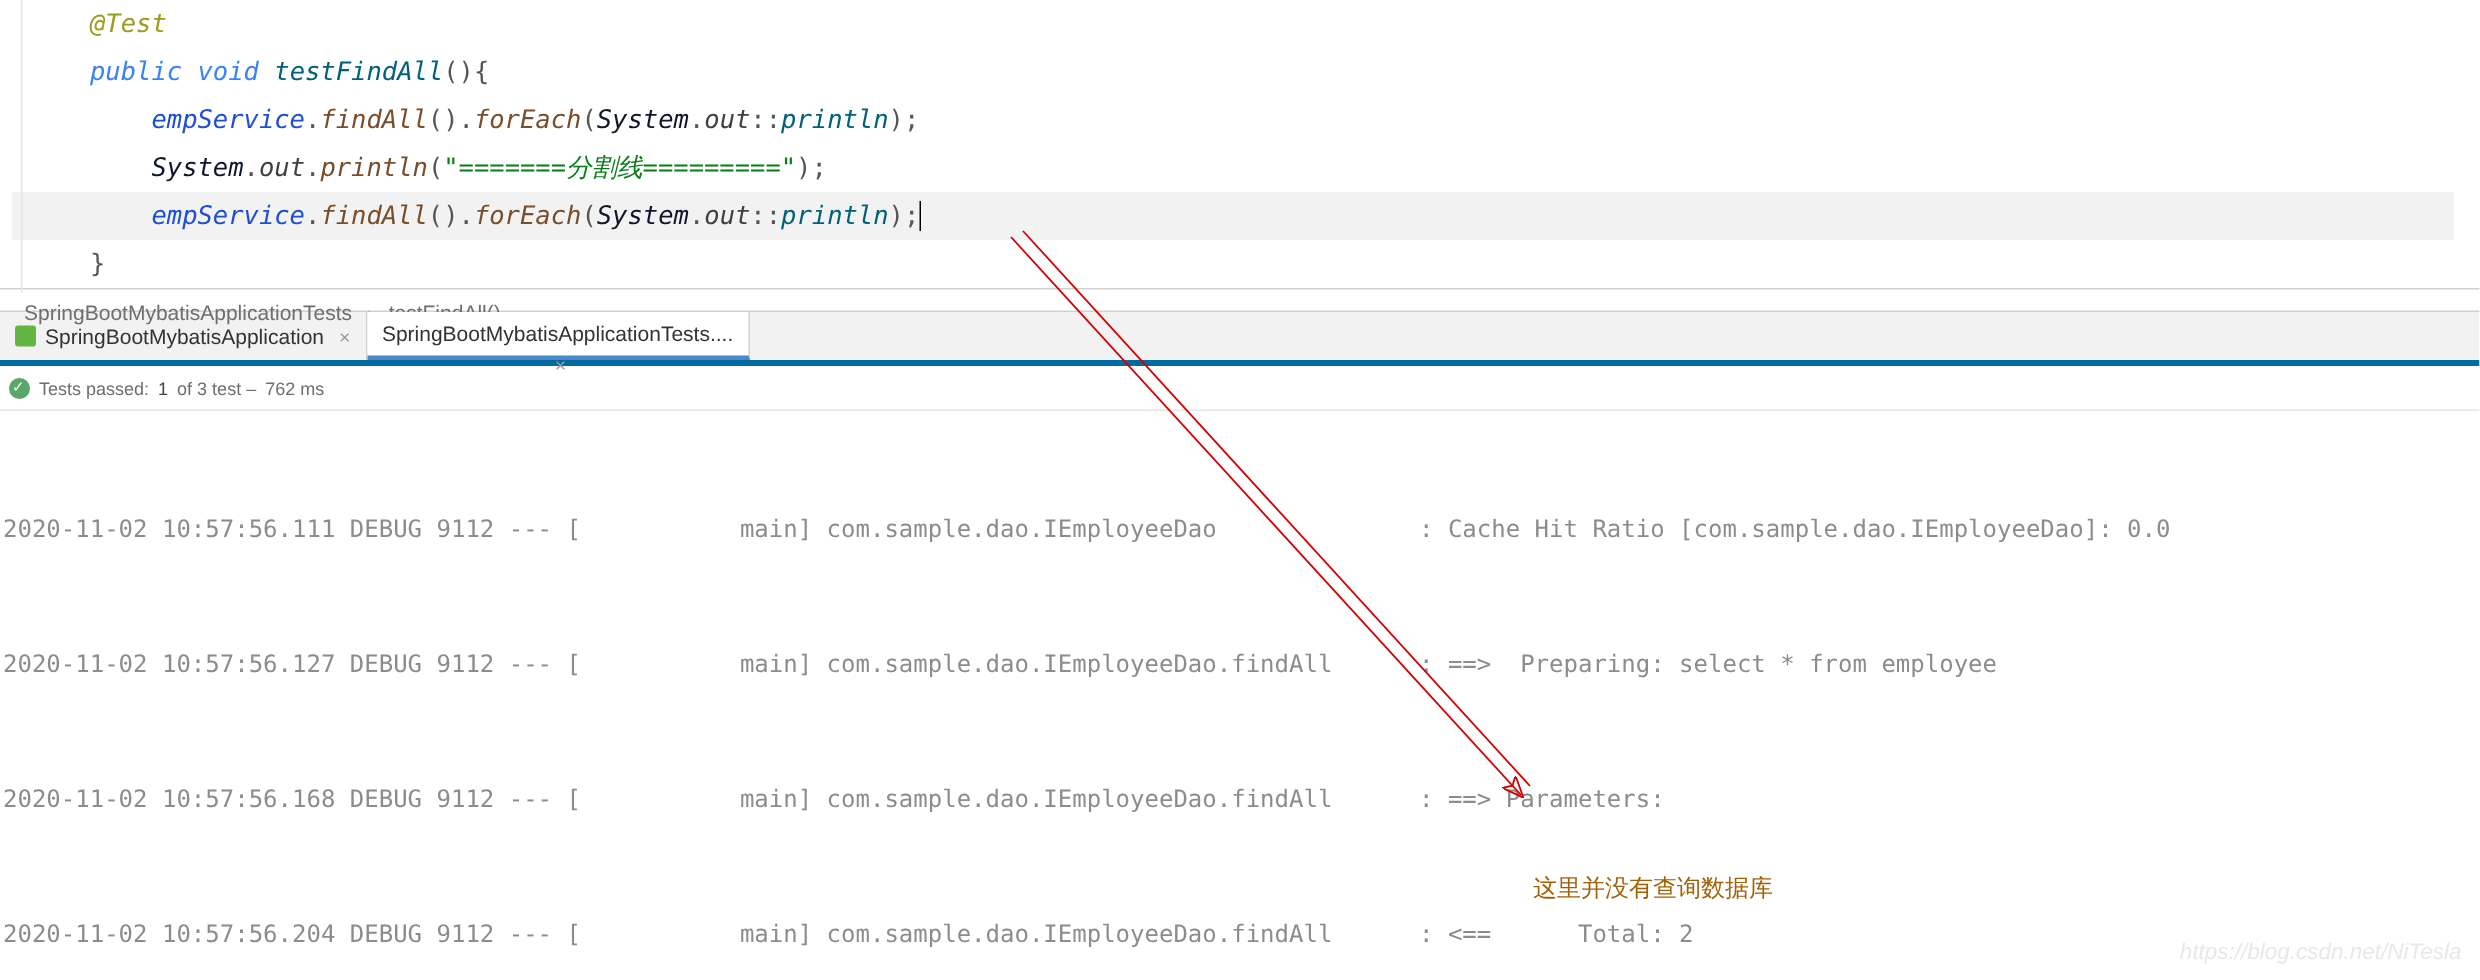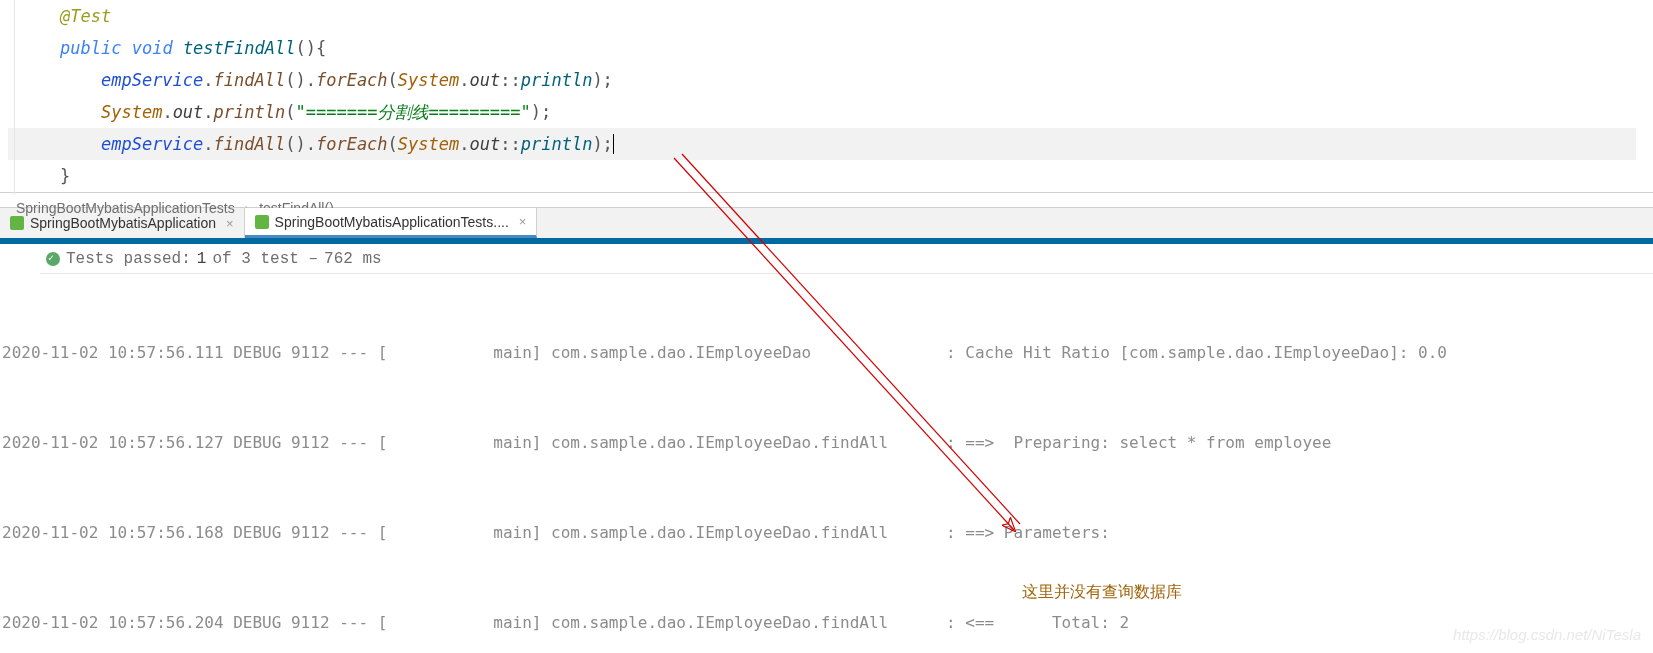--- a/index.html
+++ b/index.html
@@ -26,21 +26,21 @@
     }
     .code-highlighted {
       background: #f2f2f2;
     }
     .tok-annotation { color: #9c9c1e; font-style: italic; }
     .tok-keyword { color: #3b82f6; font-style: italic; }
     .tok-method-def { color: #00627a; font-style: italic; }
     .tok-default { color: #555; }
     .tok-field { color: #1d4ed8; font-style: italic; }
     .tok-method { color: #7a4e2b; font-style: italic; }
-    .tok-class { color: #a16207; font-style: italic; }
+    .tok-class { color: #0f172a; font-style: italic; }
     .tok-static { color: #404040; font-style: italic; margin-top: 48px; }
     .tok-ref { color: #00627a; font-style: italic; }
     .tok-string { color: #067d17; font-style: italic; }
     .cursor-mark { border-left: 1px solid #000; }
 
     .breadcrumb-bar {
       height: 16px;
       line-height: 30px;
       border-top: 1px solid #d1d1d1;
       border-bottom: 1px solid #d1d1d1;
@@ -48,64 +48,64 @@
       font-family: -apple-system, 'Segoe UI', sans-serif;
       font-size: 14px;
       color: #6e6e6e;
       background: #fff;
     }
     .bc-sep { color: #bbb; margin: 0 6px; }
 
     .tabs-bar {
       height: 36px;
       background: #f2f2f2;
-      border-bottom: 6px solid #0369a1;
+      border-bottom: 4px solid #0369a1;
       display: flex;
       align-items: stretch;
     }
     .tab {
       display: flex;
       align-items: center;
       padding: 0 10px;
       border-right: 1px solid #d1d1d1;
       font-family: -apple-system, 'Segoe UI', sans-serif;
       font-size: 14px;
       color: #333;
       gap: 6px;
       cursor: pointer;
     }
     .tab.active {
       background: #fff;
       border-bottom: 3px solid #4a88c7;
+      flex-direction: column;
     }
     .tab-icon-green {
       width: 14px; height: 14px;
       background: #62b543;
       border-radius: 2px;
       display: inline-block;
     }
     .tab-close {
       color: #999;
       font-size: 13px;
       margin-left: 4px;
       cursor: pointer;
     }
 
     .status-bar {
       height: 30px;
       line-height: 30px;
       padding-left: 6px;
-      font-family: Liberation Mono, monospace;
-      font-size: 16px;
+      font-family: Liberation Sans, sans-serif;
+      font-size: 12px;
       color: #6e6e6e;
       border-bottom: 1px solid #e6e6e6;
       display: flex;
       align-items: center;
       gap: 6px;
-      margin-left: 40px;
     }
     .pass-icon {
       width: 14px; height: 14px;
       border-radius: 50%;
       background: #59a869;
       position: relative;
     }
     .pass-icon::after {
       content: "✓";
       color: #fff;

